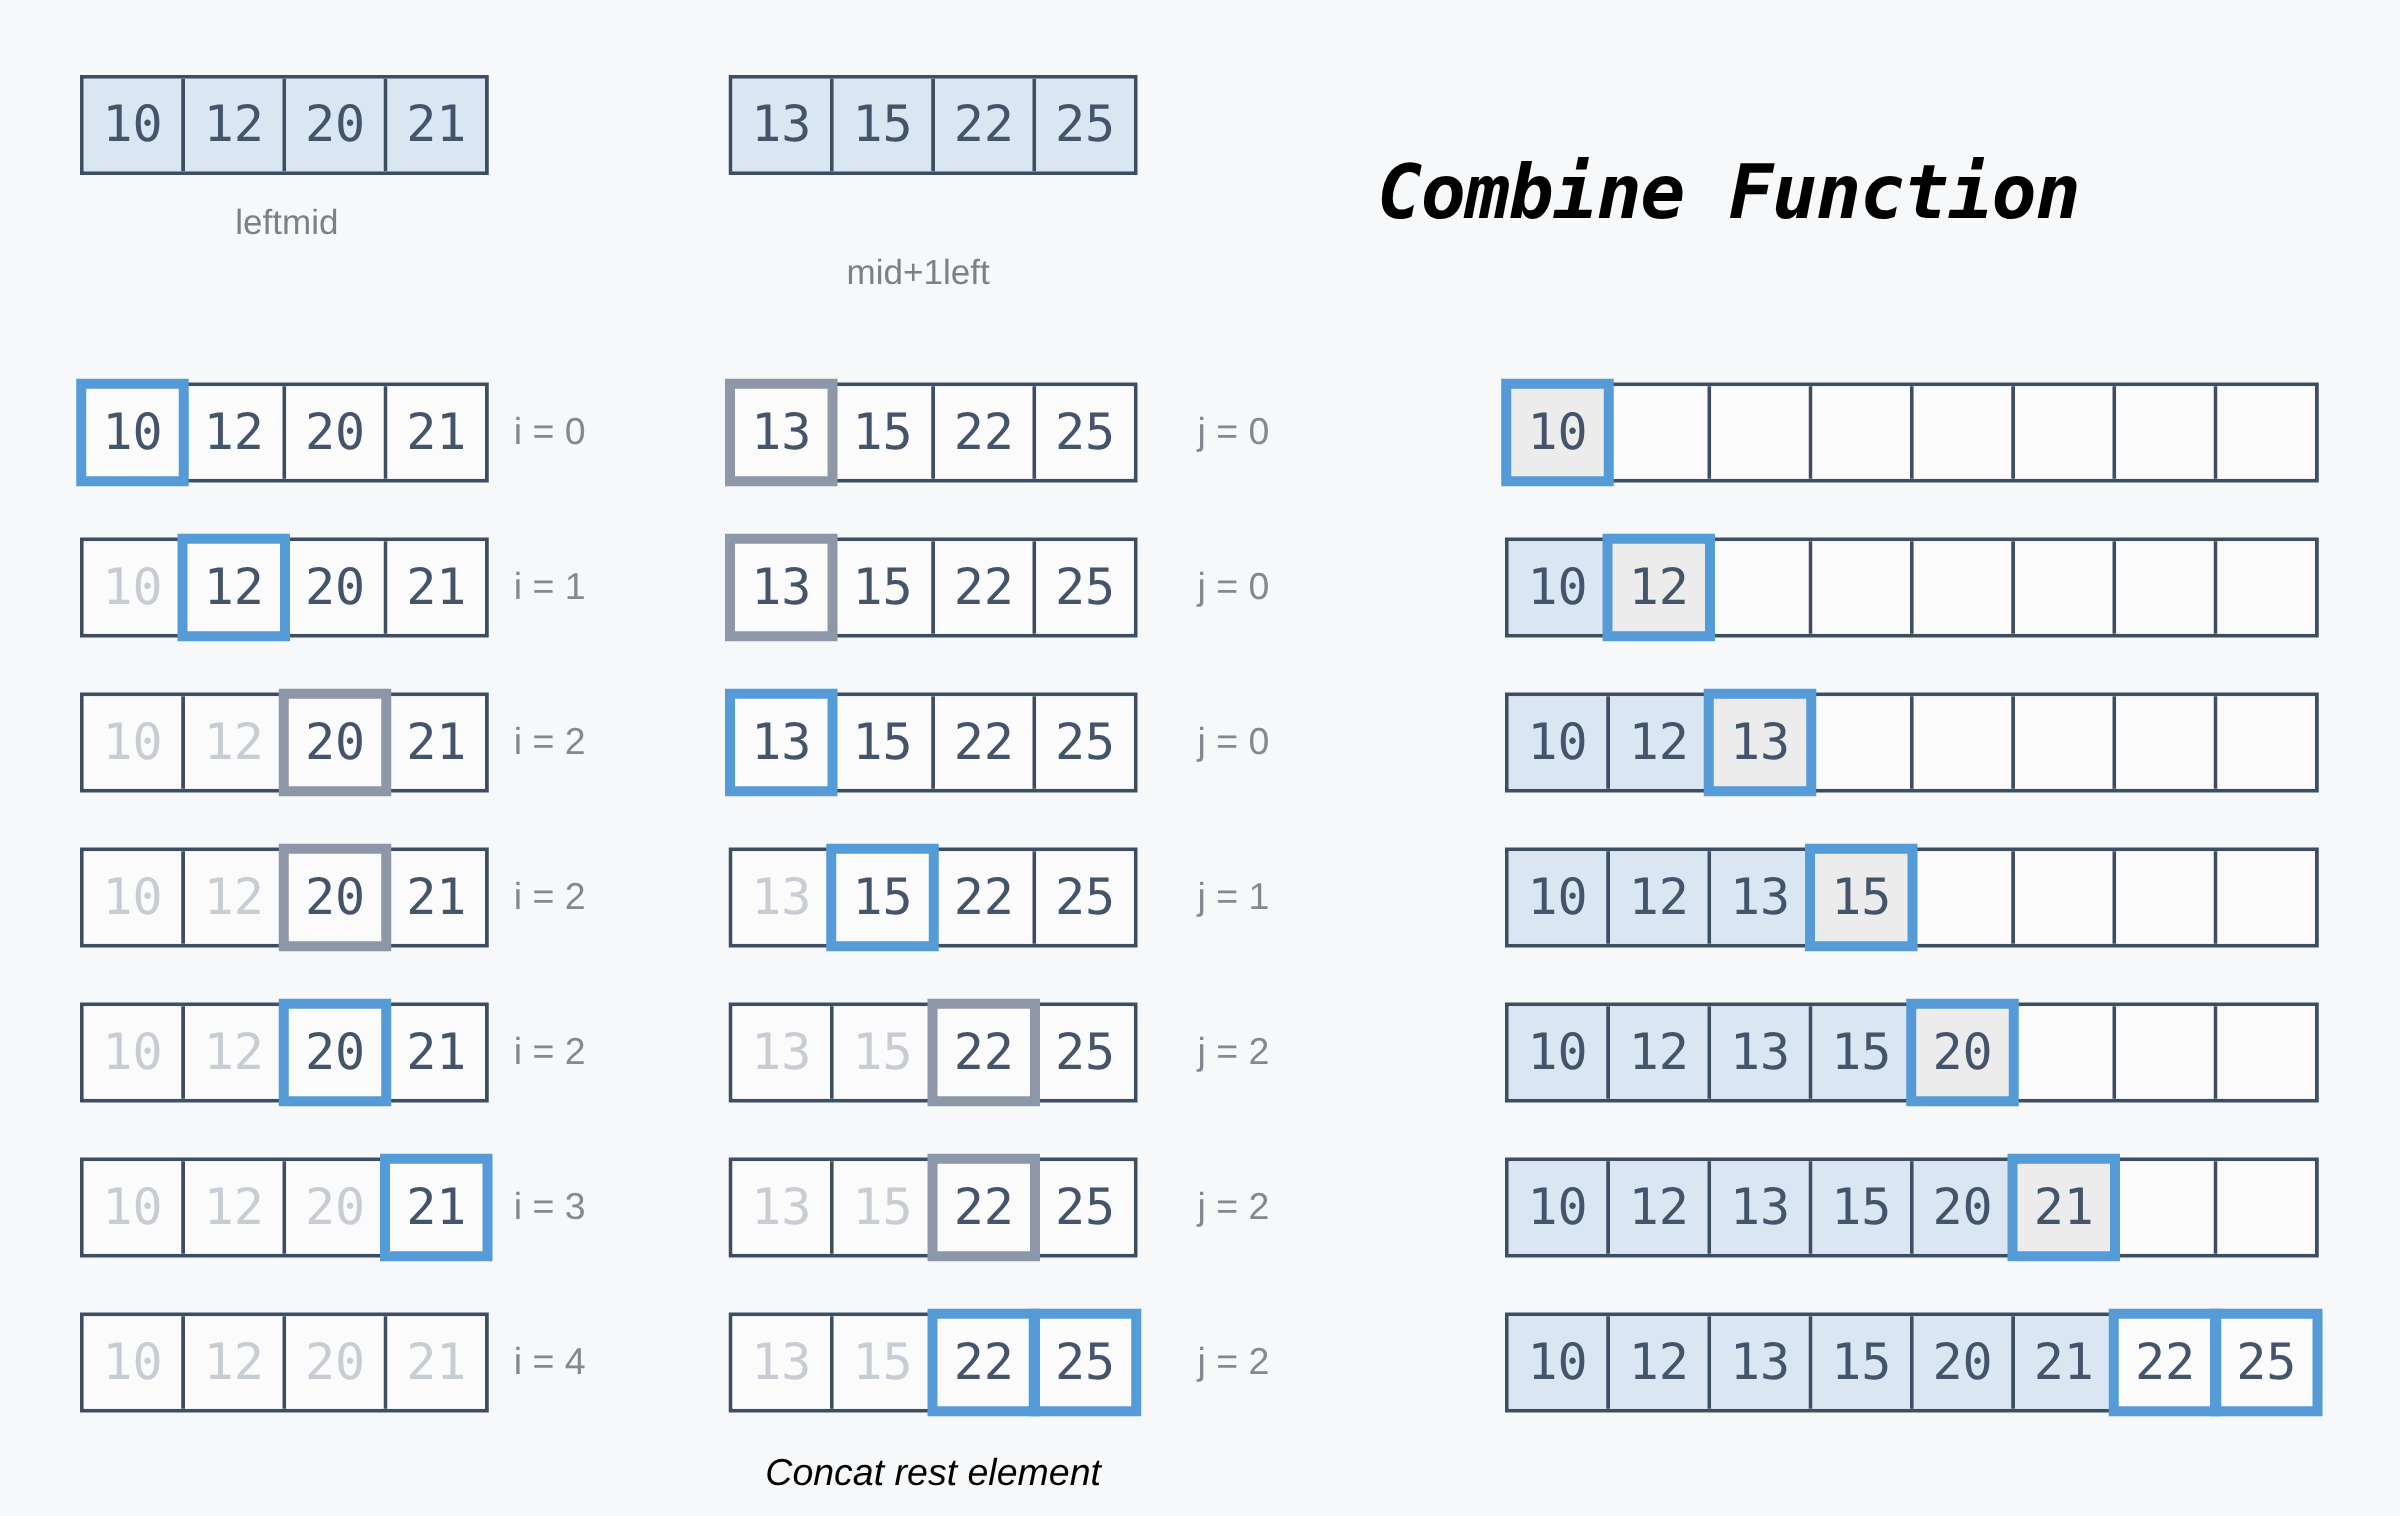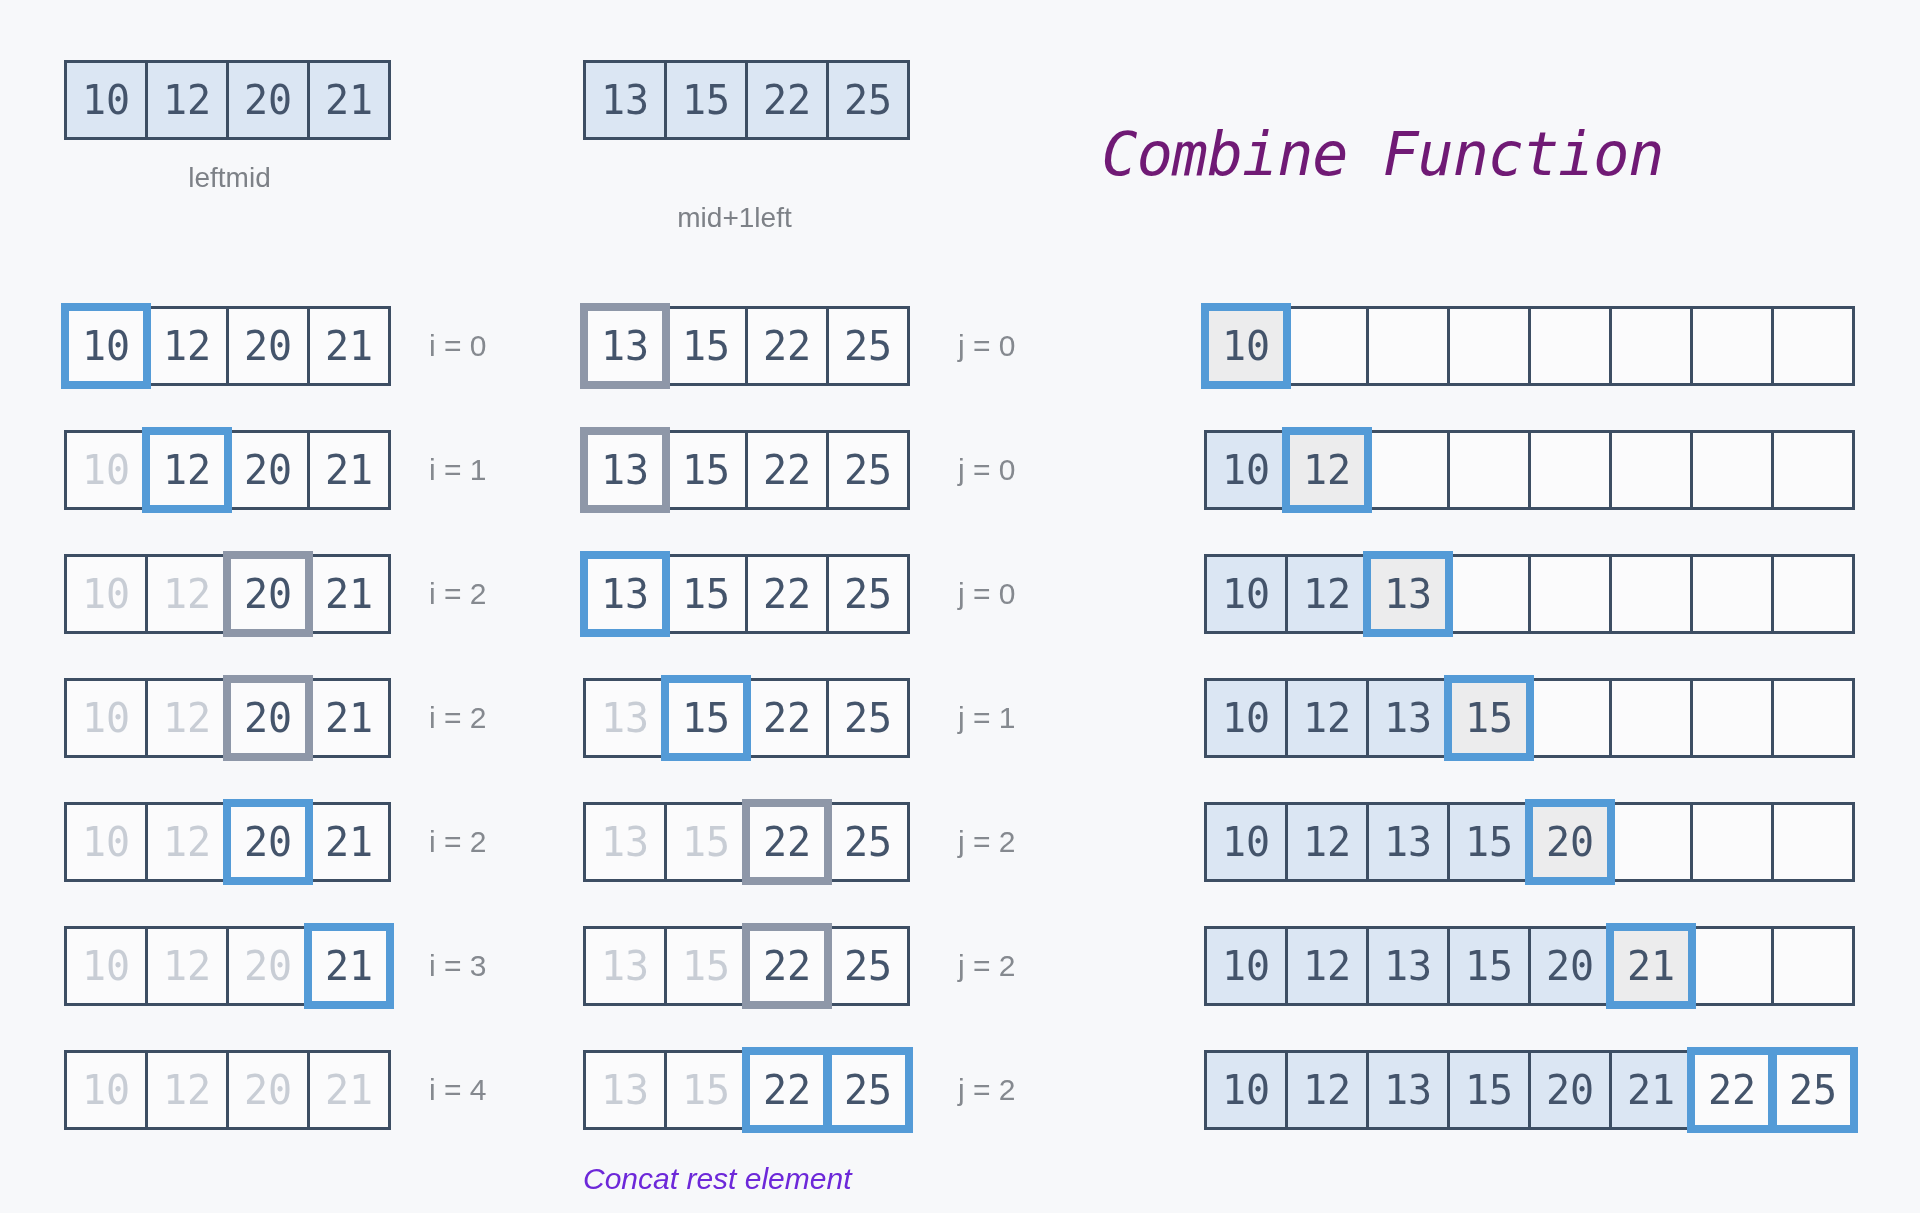--- a/index.html
+++ b/index.html
@@ -69,41 +69,42 @@
   .sublabels.shift{padding:22px 24px 0 0;margin-top:40px;}
   .title-wrap{
     grid-column:4 / 6;
     align-self:center;
     text-align:center;
     padding-top:14px;
   }
   .title{
     font-family:"DejaVu Sans Mono",monospace;
     font-style:oblique;
-    font-weight:normal;
+    font-weight:bold;
     font-size:60px;
     letter-spacing:-1px;
-    color:#701a75;
+    color:#000000;
     white-space:nowrap;
   }
 
   
   .step{margin-bottom:44px;}
   .idx-label{
     font-family:"Liberation Sans",sans-serif;
     font-size:30px;color:#85898f;
-    padding-left:38px;
+    padding-left:20px;
     white-space:nowrap;
   }
   .idx-label.j{padding-left:48px;}
 
   .footnote{
     font-family:"Liberation Sans",sans-serif;
     font-style:italic;
-    font-size:30px;color:#6d28d9;
+    font-size:30px;color:#000000;
+    text-align:center;
     margin-top:-12px;
   }
 </style>
 </head>
 <body>
 
 <div class="page">
 
   <div class="grid-row header">
     <div>

